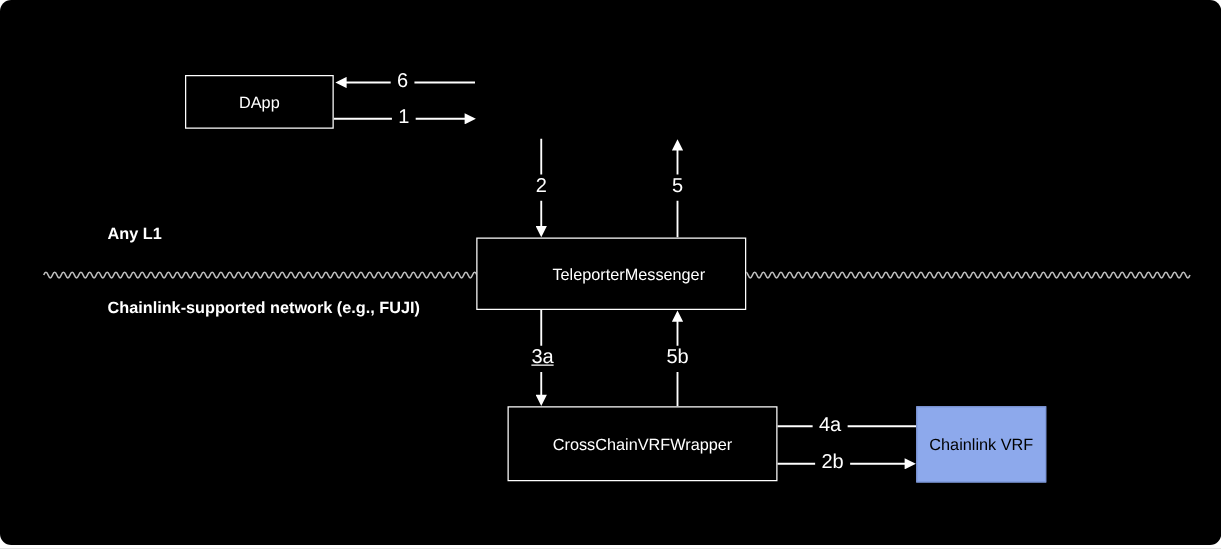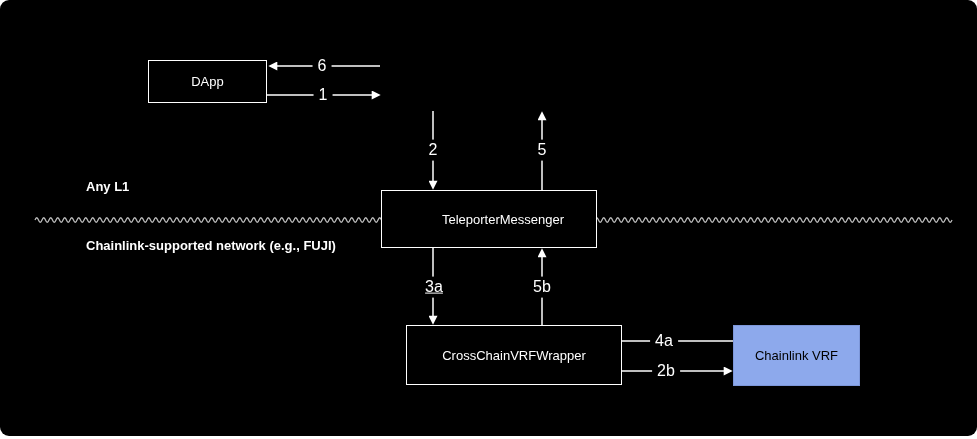--- a/index.html
+++ b/index.html
@@ -14,21 +14,21 @@
     position:absolute; box-sizing:border-box;
     background:#000000; border:1.5px solid #ffffff; color:#ffffff;
     display:flex; align-items:center; justify-content:center;
     font-size:13px; text-align:center; white-space:nowrap;
   }
   .node-dapp      { left:148px; top:60px;  width:119px; height:43px; }
   .node-consumer  { left:381px; top:51px;  width:216px; height:60px; }
   .node-teleporter{ left:381px; top:190px; width:216px; height:58px;padding-left:28px; }
   .node-wrapper   { left:381px; top:325px; width:216px; height:60px;margin-left:25px; }
   .node-chainlink {
-    left:733px; top:325px; width:127px; height:61px;
+    left:733px; top:325px; width:104px; height:61px;
     background:#8da9ec; border-color:#7d97d9; color:#000000;
   }
   .edge-label {
     position:absolute; transform:translate(-50%,-50%);
     background:#000000; color:#ffffff; font-size:16px; line-height:1.05;
     padding:2px 5px; white-space:nowrap;
   }
   .el-6  { left:322px; top:66px;  }
   .el-1  { left:323px; top:95px;  }
   .el-2  { left:433px; top:150px; }

